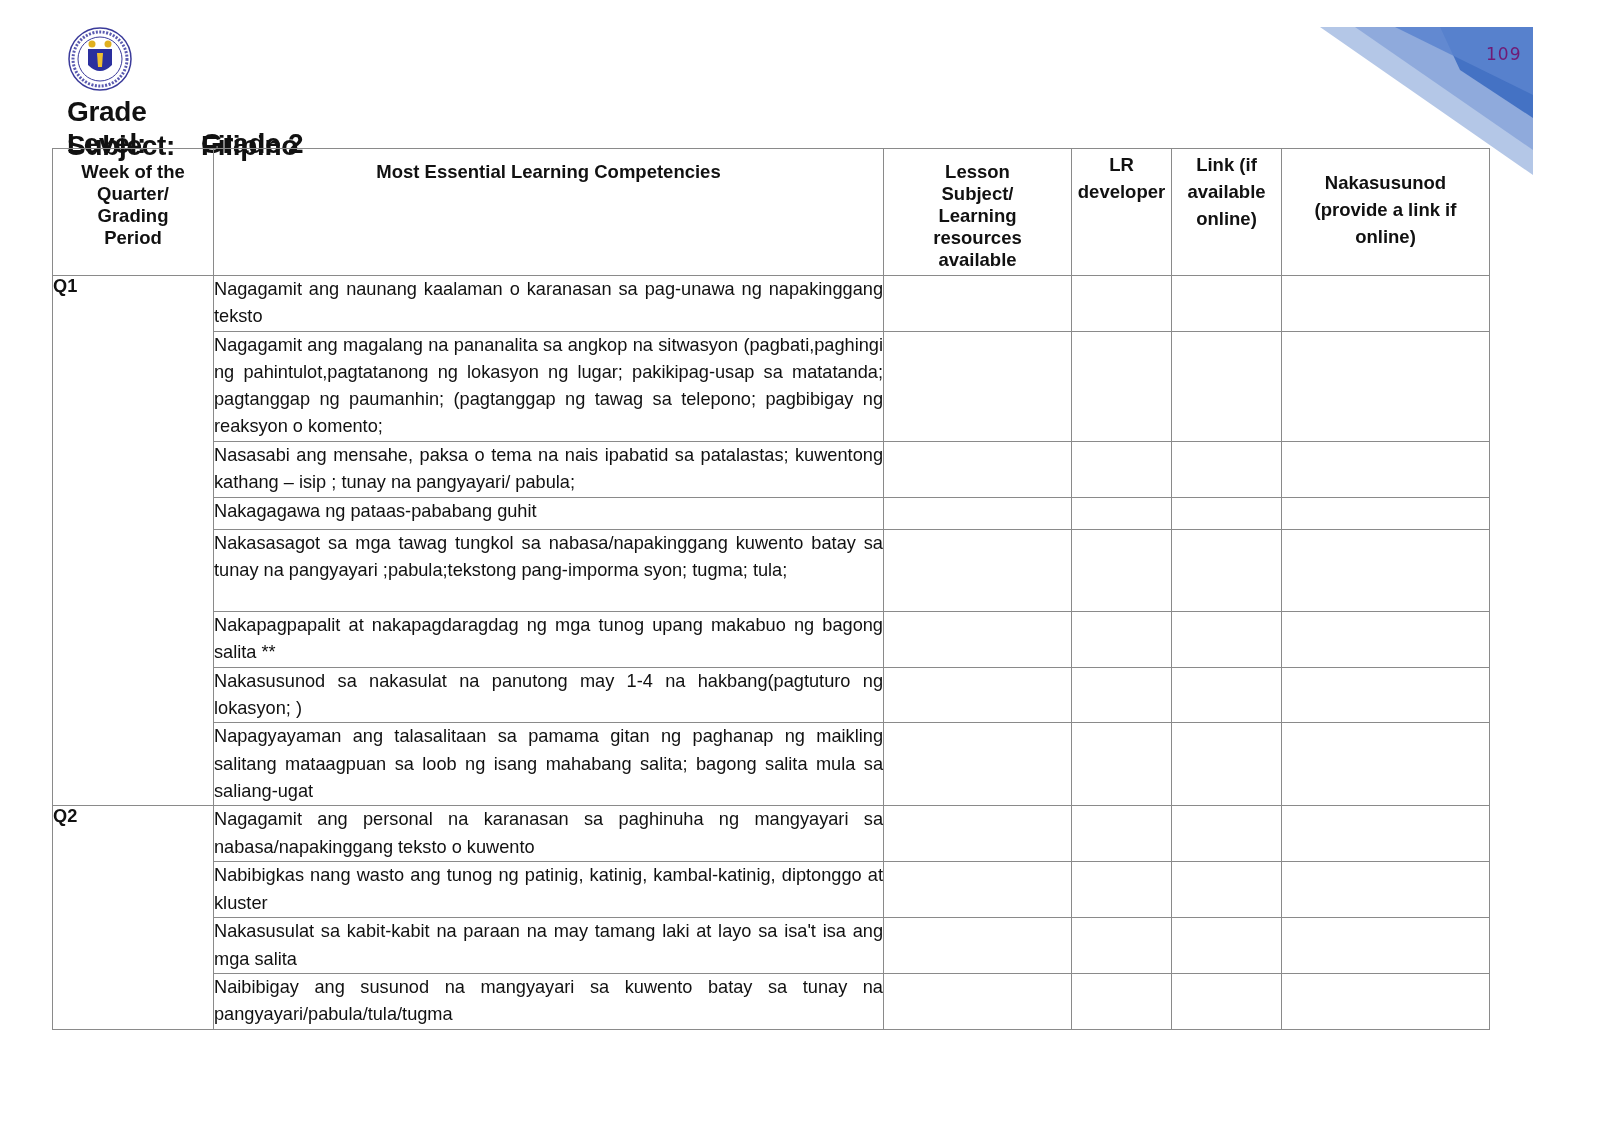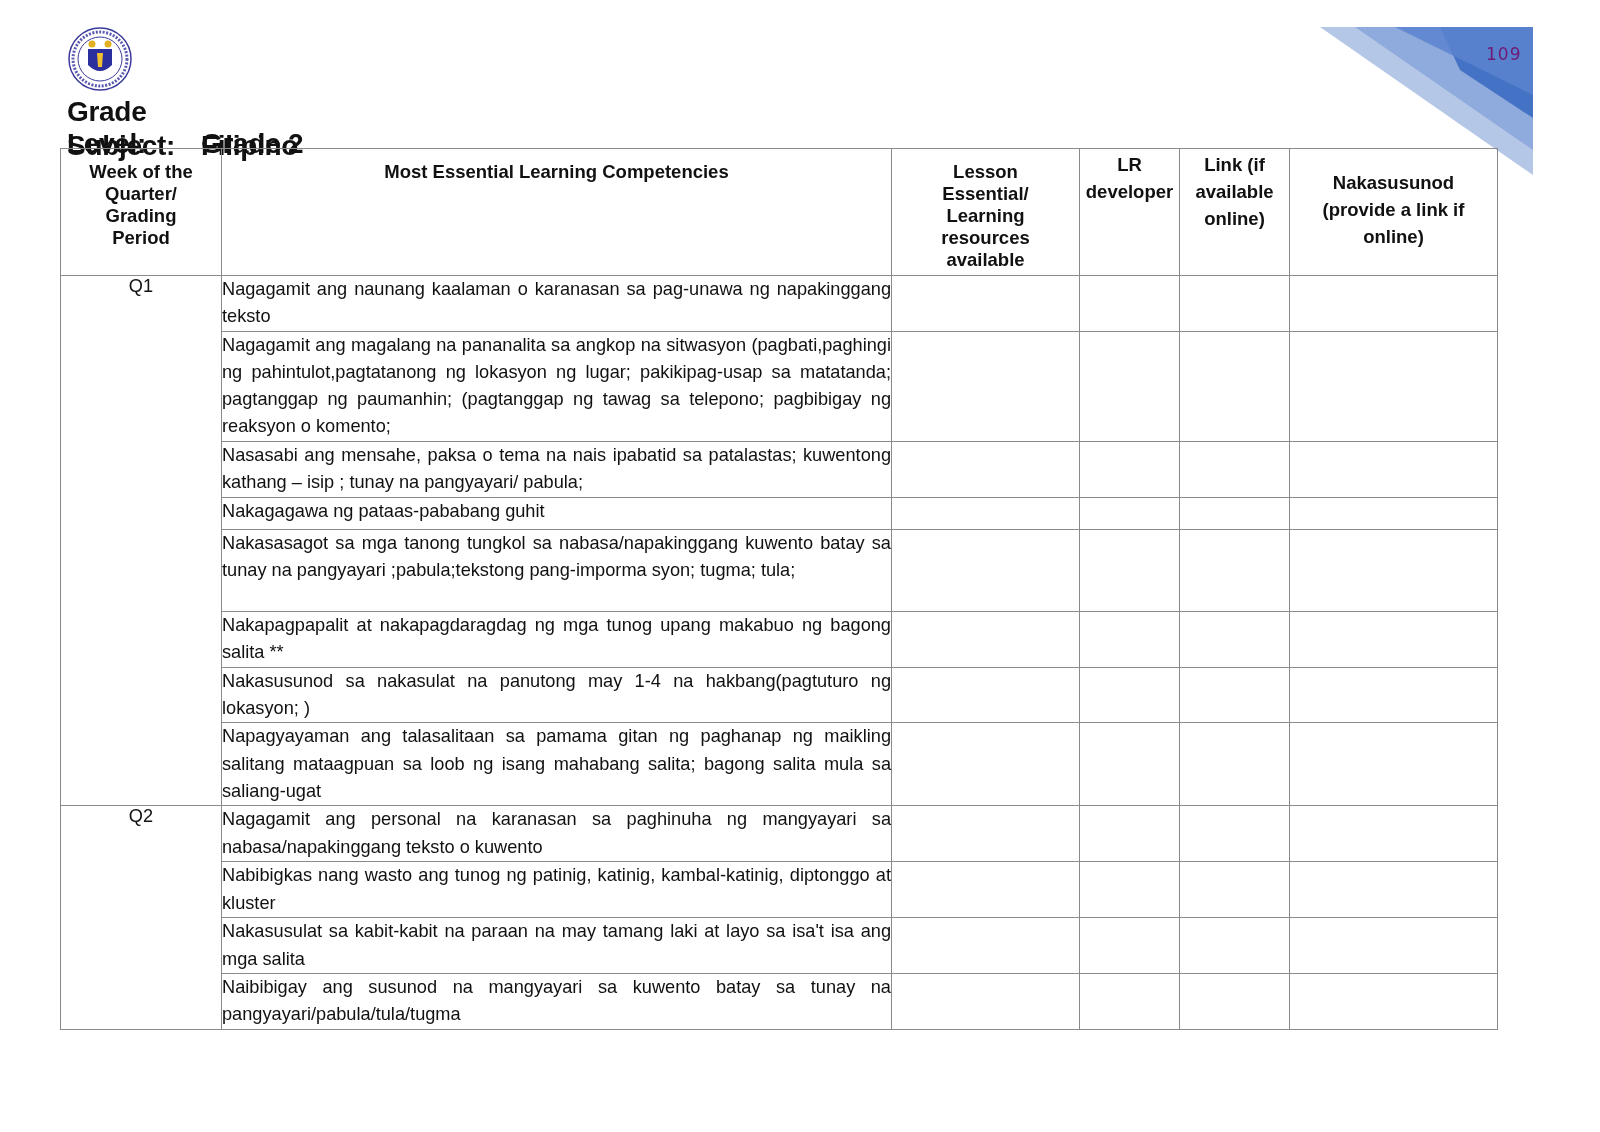--- a/index.html
+++ b/index.html
@@ -6,29 +6,29 @@
     body { width:1600px; height:1132px; position:relative; overflow:hidden;
            font-family:"Liberation Sans", sans-serif; color:#111; }
     .corner { position:absolute; right:0; top:0; width:1600px; height:200px; pointer-events:none; }
     .page-num { position:absolute; left:1486px; top:44px; font-size:17px; color:#701a75; letter-spacing:1px;
                 font-family:"DejaVu Sans", sans-serif; }
     .seal { position:absolute; left:68px; top:27px; width:64px; height:64px; }
     .meta { position:absolute; left:67px; font-weight:bold; font-size:28px; letter-spacing:-0.3px; }
     .meta .k { display:inline-block; width:134px; }
     .meta.grade { top:96px; }
     .meta.subject { top:130px; }
-    table.mel { position:absolute; left:60px; top:148px; border-collapse:collapse; table-layout:fixed;
+    table.mel { position:absolute; left:52px; top:148px; border-collapse:collapse; table-layout:fixed;
                 width:1437px; font-size:18.2px; }
     table.mel td, table.mel th { border:1.5px solid #8a8a8a; padding:0; vertical-align:top; }
     table.mel th { font-weight:bold; text-align:center; line-height:22px; height:126px; font-size:18.5px; }
     th .hc { padding-top:12px; }
     th.c3 .hc, th.c4 .hc, th.c5 .hc { padding-top:2px; }
     th.c6 .hc { padding-top:20px; }
     th.c2 .hc { padding-top:12px; }
-    td.q { text-align:center; font-weight:normal; padding-top:4px; }
+    td.q { text-align:left; font-weight:bold; padding-top:4px; }
     td.comp { text-align:justify; text-align-last:left; line-height:27.3px; padding:0 2px 0 1px; }
     tr.sep-dark td { border-top:1.5px solid #333; }
   </style>
 </head>
 <body>
 
 <svg class="corner" viewBox="0 0 1600 200" width="1600" height="200">
   <polygon points="1320,27 1533,27 1533,175" fill="#b4c7e7"></polygon>
   <polygon points="1355,27 1533,27 1533,150" fill="#8faadc"></polygon>
   <polygon points="1440,27 1533,27 1533,118 1460,70" fill="#4472c4"></polygon>
@@ -71,21 +71,21 @@
         <div>Grading</div>
         <div>Period</div>
       </div>
         </th>
       <th class="c2">
           <div class="hc">Most Essential Learning Competencies</div>
         </th>
       <th class="c3">
           <div class="hc" style="padding-top:12px">
         <div>Lesson</div>
-        <div>Essential/</div>
+        <div>Subject/</div>
         <div>Learning</div>
         <div>resources</div>
         <div>available</div>
       </div>
         </th>
       <th class="c4">
           <div class="hc" style="line-height:27px">
         <div>LR</div>
         <div>developer</div>
       </div>
@@ -131,21 +131,21 @@
       <td></td>
     </tr>
     <tr class="sep-dark" style="height:32px">
       <td class="comp">Nakagagawa ng pataas-pababang guhit</td>
       <td></td>
       <td></td>
       <td></td>
       <td></td>
     </tr>
     <tr class="sep-dark" style="height:82px">
-      <td class="comp">Nakasasagot sa mga tanong tungkol sa nabasa/napakinggang kuwento batay sa tunay na pangyayari ;pabula;tekstong pang-imporma syon; tugma; tula;</td>
+      <td class="comp">Nakasasagot sa mga tawag tungkol sa nabasa/napakinggang kuwento batay sa tunay na pangyayari ;pabula;tekstong pang-imporma syon; tugma; tula;</td>
       <td></td>
       <td></td>
       <td></td>
       <td></td>
     </tr>
     <tr style="height:56px">
       <td class="comp">Nakapagpapalit at nakapagdaragdag ng mga tunog upang makabuo ng bagong salita **</td>
       <td></td>
       <td></td>
       <td></td>

